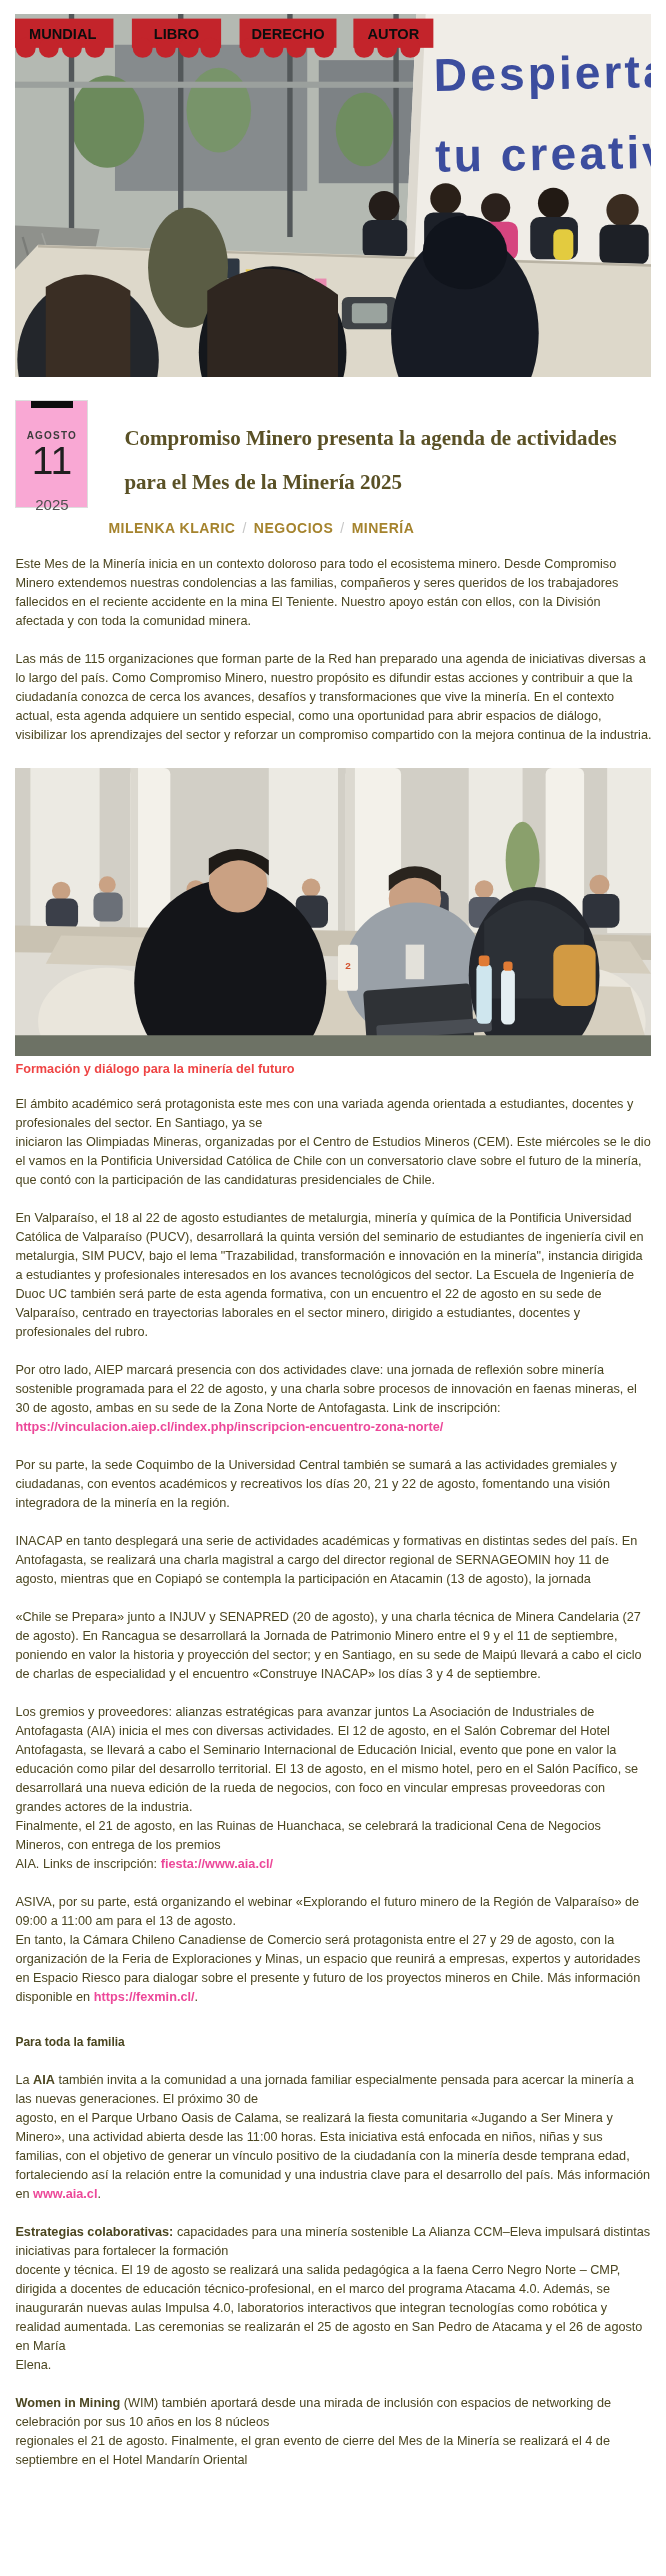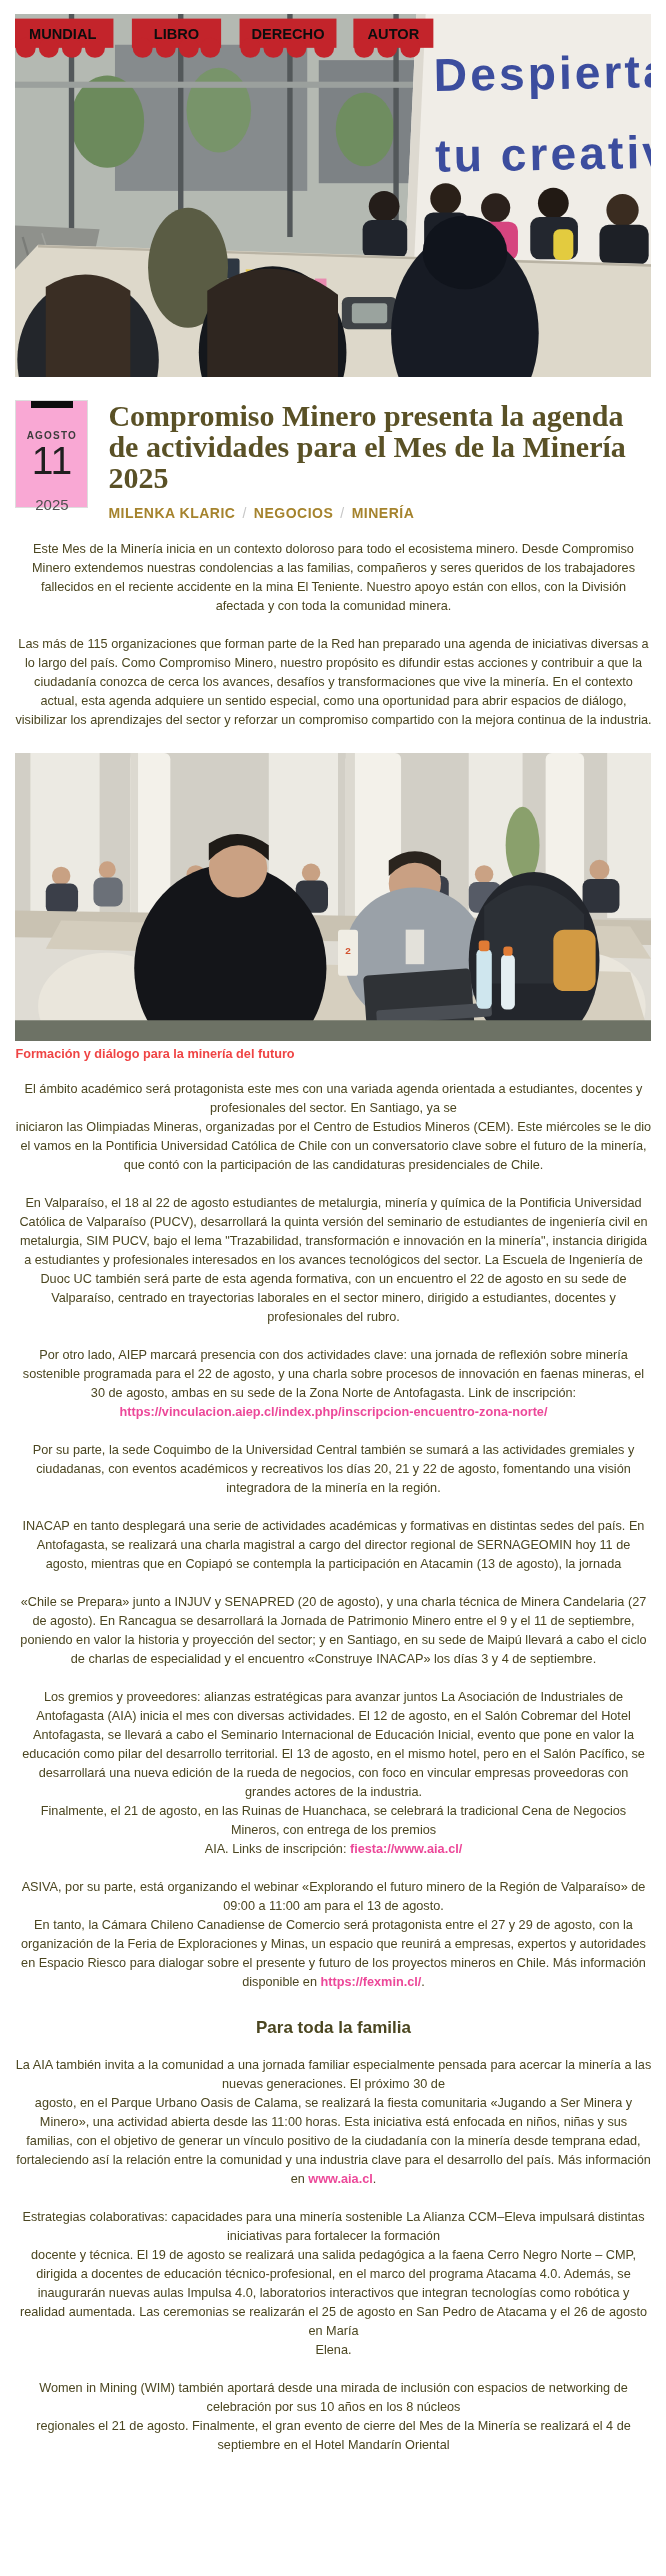--- a/index.html
+++ b/index.html
@@ -12,32 +12,32 @@
   figcaption{font-weight:bold;font-size:12.7px;color:#ef4444;margin-top:6.2px;}
 
   .header-row{display:flex;gap:20px;margin-top:23px;align-items:flex-start;}
   .date-badge{position:relative;width:71px;min-width:71px;height:106px;border:0.8px solid #ddd;
     text-align:center;background:#f9a8d4;}
   .date-bar{position:absolute;top:0;left:50%;transform:translateX(-50%);width:42px;height:7px;background:#0c0c0c;}
   .date-month{margin-top:29px;font-size:10px;font-weight:bold;letter-spacing:1.2px;color:#3c3c3c;}
   .date-day{font-size:39px;line-height:1.05;color:#1f1f1f;}
   .date-year{font-size:15px;color:#4f4f4f;margin-top:14px;}
 
-  .title{font-family:"Liberation Serif",serif;font-size:30px;line-height:31px;font-weight:700;
-    color:#5a5126;margin:0;}
+  .title{font-family:"Liberation Serif",serif;font-size:21px;line-height:44px;font-weight:700;
+    color:#5a5126;margin:16px;}
   .byline{margin-top:12.3px;font-size:14px;font-weight:bold;letter-spacing:0.5px;color:#a5832d;}
   .byline a{color:#a5832d;text-decoration:none;}
   .byline .sep{color:#c6c6c6;font-weight:normal;padding:0 7px;}
 
   .lead{margin:28px 0 0;font-size:14.2px;line-height:21.5px;font-weight:bold;color:#6d6425;}
 
-  .blk{font-size:12.7px;line-height:19px;color:#4b4620;margin:19px 0 0;white-space:pre-line;text-align:center;}
-  .blk.h{font-weight:bold;margin-top:26px;font-size:17px;}
+  .blk{font-size:12.7px;line-height:19px;color:#4b4620;margin:19px 0 0;white-space:pre-line;}
+  .blk.h{font-weight:bold;margin-top:26px;font-size:12px;}
   .run-n{}
-  .run-b{font-weight:normal;}
+  .run-b{font-weight:bold;}
   a.run-link{color:#ec4899;font-weight:bold;text-decoration:none;cursor:pointer;margin-top:9px;}
 </style>
 </head>
 <body>
 
 <div class="wrap">
 
   <svg class="photo hero" viewBox="0 0 827 472" preserveAspectRatio="none" role="img">
     <rect x="0" y="0" width="827" height="472" fill="#b4b9b2"></rect>
 

